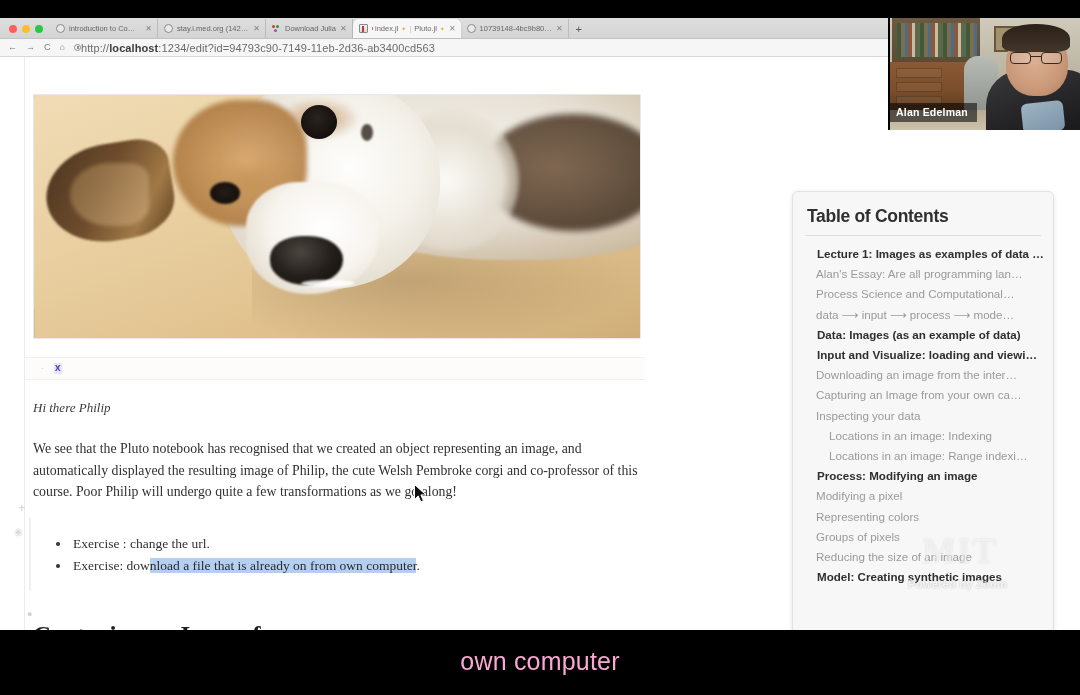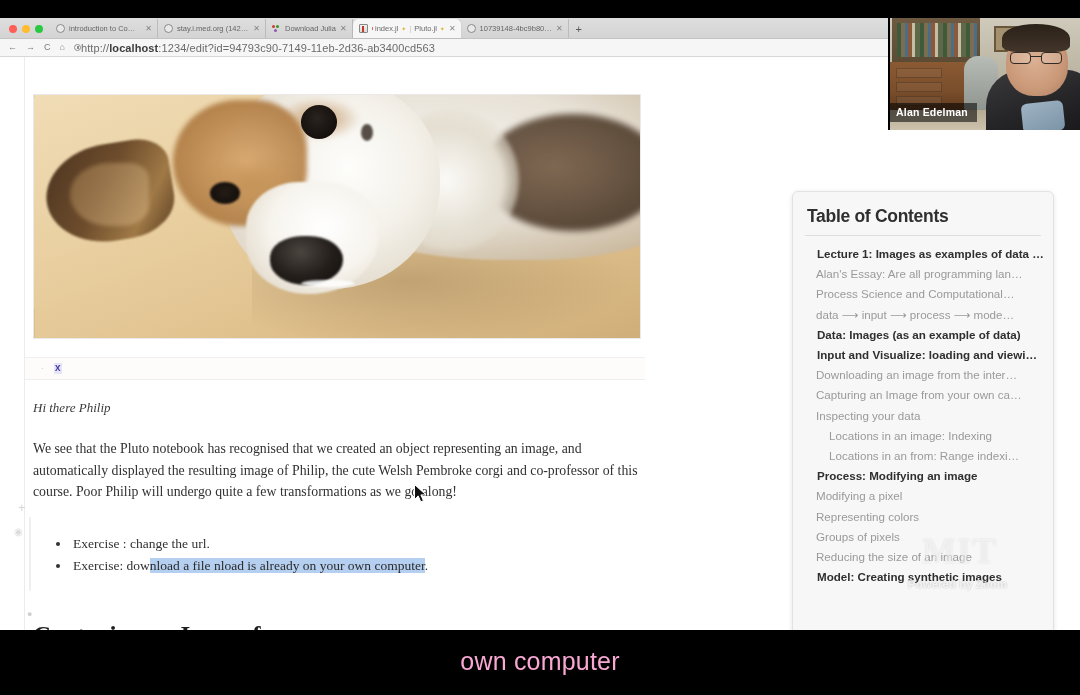--- a/index.html
+++ b/index.html
@@ -591,21 +591,21 @@
 
       <div class="md md-hi">Hi there Philip</div>
 
       <div class="md md-para">We see that the Pluto notebook has recognised that we created an object representing an image, and automatically displayed the resulting image of Philip, the cute Welsh Pembroke corgi and co-professor of this course. Poor Philip will undergo quite a few transformations as we go along!</div>
 
       <ul class="md md-list">
         <li>
           <span>Exercise : change the url.</span>
         </li>
         <li>
-          <span>Exercise: dow</span><span class="sel">nload a file nload is already on your own computer</span><span>.</span>
+          <span>Exercise: dow</span><span class="sel">nload a file that is already on from own computer</span><span>.</span>
         </li>
       </ul>
 
       <div class="md md-h1">Capturing an Image from your own camera</div>
 
       <div class="rail-plus">+</div>
       <div class="rail-eye">◉</div>
       <div class="rail-bar"></div>
       <div class="rail-dot2">●</div>
 
@@ -616,21 +616,21 @@
           <div class="toc-item lvl1">Lecture 1: Images as examples of data …</div>
           <div class="toc-item lvl2">Alan's Essay: Are all programming lan…</div>
           <div class="toc-item lvl2">Process Science and Computational…</div>
           <div class="toc-item lvl2">data ⟶ input ⟶ process ⟶ mode…</div>
           <div class="toc-item lvl1">Data: Images (as an example of data)</div>
           <div class="toc-item lvl1">Input and Visualize: loading and viewi…</div>
           <div class="toc-item lvl2">Downloading an image from the inter…</div>
           <div class="toc-item lvl2">Capturing an Image from your own ca…</div>
           <div class="toc-item lvl2">Inspecting your data</div>
           <div class="toc-item lvl3">Locations in an image: Indexing</div>
-          <div class="toc-item lvl3">Locations in an from: Range indexi…</div>
+          <div class="toc-item lvl3">Locations in an image: Range indexi…</div>
           <div class="toc-item lvl1">Process: Modifying an image</div>
           <div class="toc-item lvl2">Modifying a pixel</div>
           <div class="toc-item lvl2">Representing colors</div>
           <div class="toc-item lvl2">Groups of pixels</div>
           <div class="toc-item lvl2">Reducing the size of an image</div>
           <div class="toc-item lvl1">Model: Creating synthetic images</div>
         </div>
       </div>
 
     </div>

